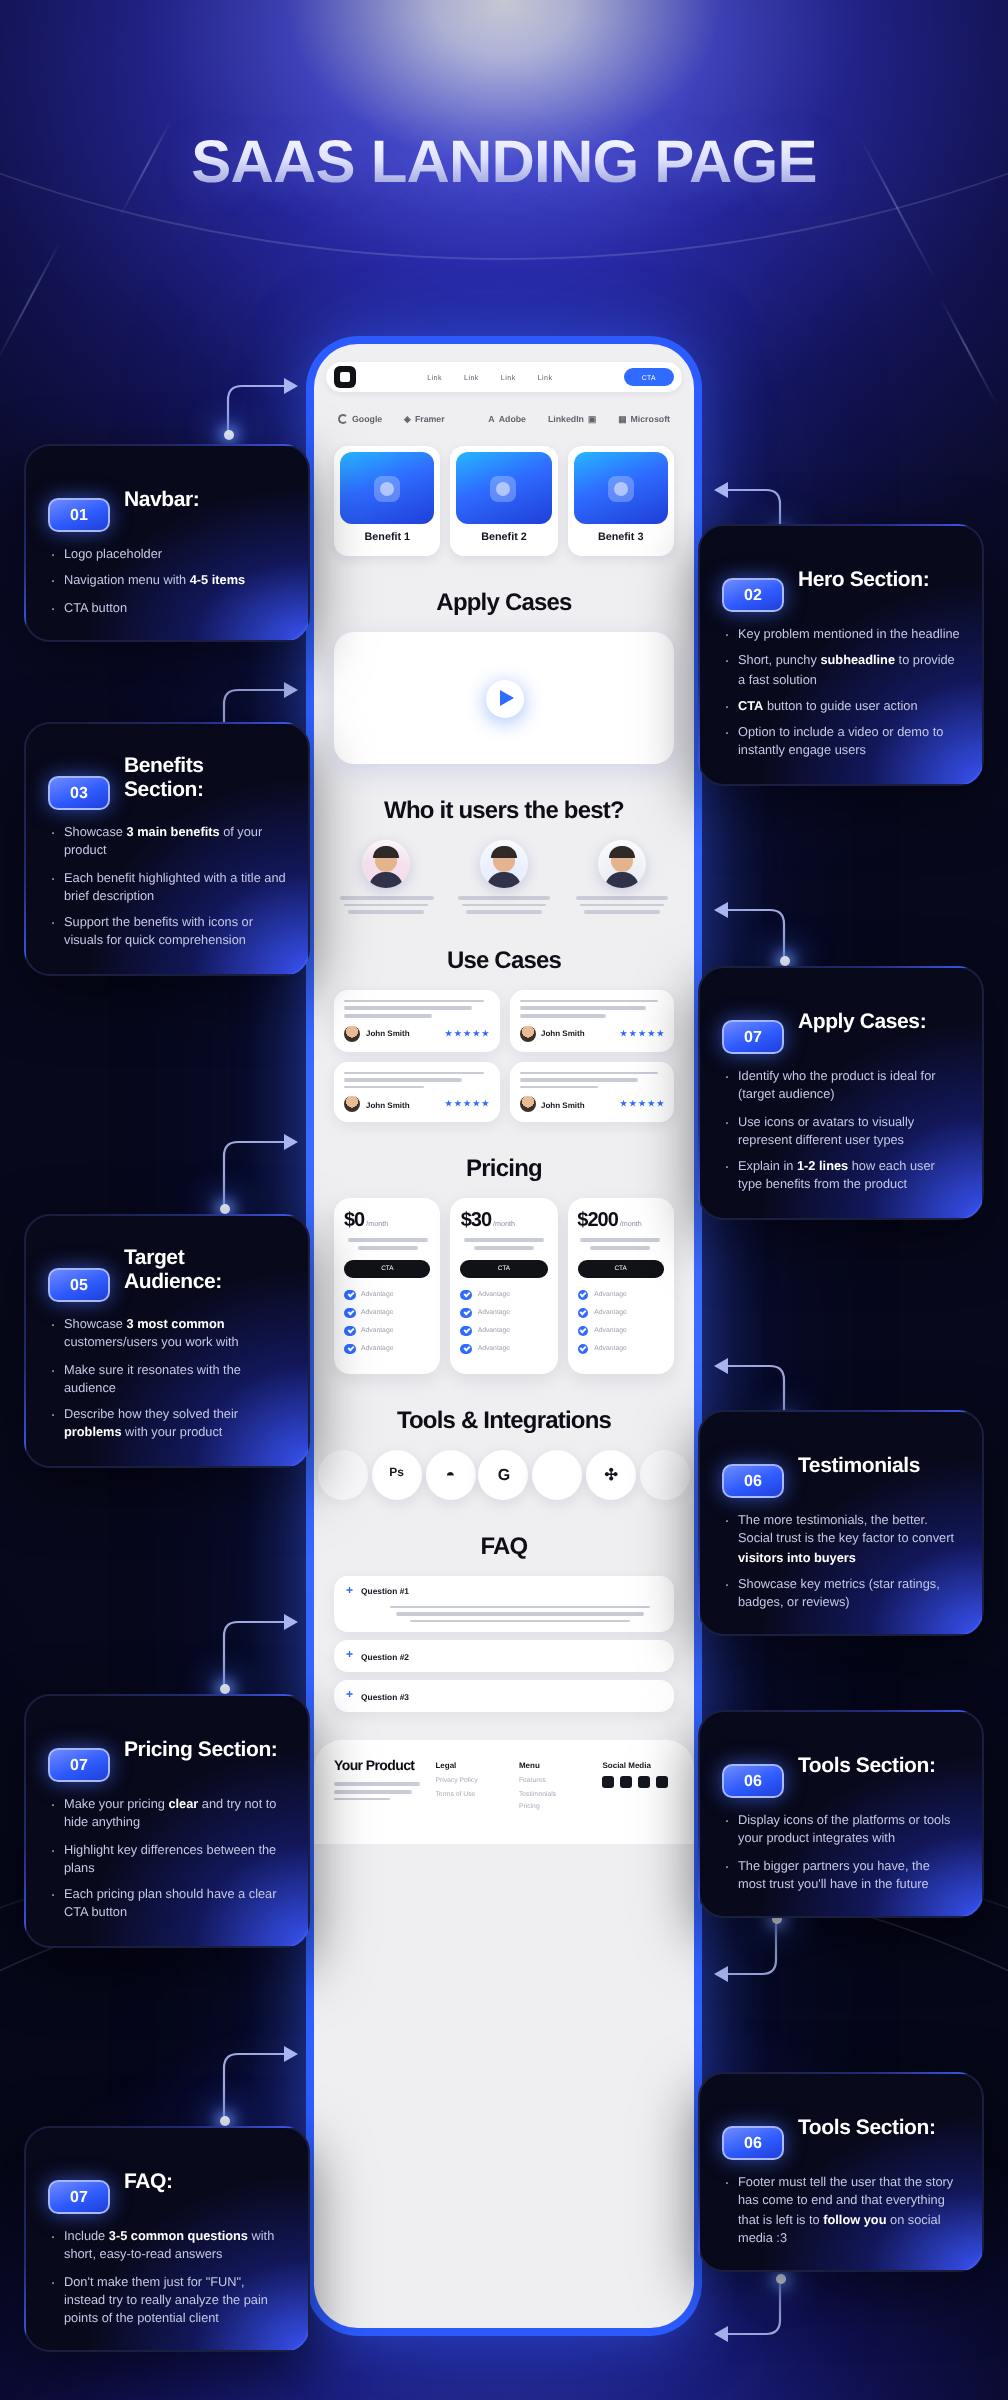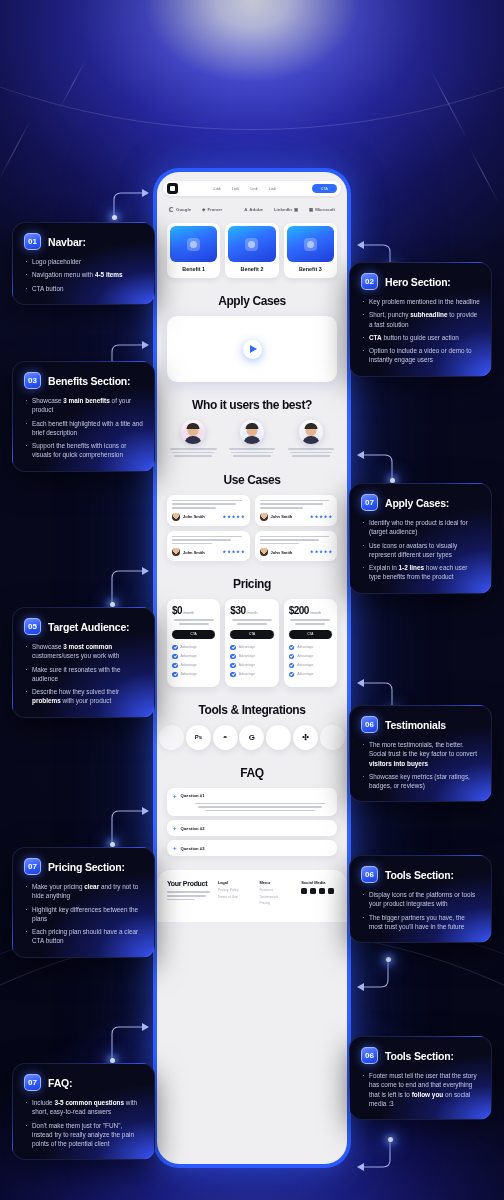--- a/index.html
+++ b/index.html
@@ -249,26 +249,27 @@
     position: absolute; z-index: 7; width: 143px;
     border-radius: 13px; padding: 10px 11px 11px;
     background:
       radial-gradient(120% 120% at 100% 100%, rgba(58,86,255,0.95) 0%, rgba(26,34,140,0.55) 34%, rgba(8,9,26,0.97) 66%),
       linear-gradient(150deg, #0a0b1c 0%, #08091a 100%);
     border: 1px solid rgba(120,140,255,0.17);
     box-shadow: 0 10px 30px rgba(0,0,6,0.55);
   }
   .card-head { display: flex; align-items: center; gap: 7px; margin-bottom: 7px; }
   .badge {
-    width: 17px; height: 17px; border-radius: 5px; flex: 0 0 auto;
+    width: 31px; height: 17px; border-radius: 5px; flex: 0 0 auto;
     background: linear-gradient(160deg, #6f8bff 0%, #2f5bff 55%, #1f3fd8 100%);
     border: 1.2px solid rgba(185,200,255,0.85);
     display: flex; align-items: center; justify-content: center;
     font-size: 8px; font-weight: 700; color: #fff;
     box-shadow: 0 0 10px rgba(70,110,255,0.65);
+    margin-top: 16px;
   }
   .card-title { font-size: 10.5px; font-weight: 700; color: #fff; letter-spacing: -.2px; }
   .card ul { list-style: none; }
   .card li {
     position: relative; padding-left: 8px; margin-bottom: 4px;
     font-size: 6.4px; line-height: 1.45; color: #c3c8e4;
   }
   .card li:last-child { margin-bottom: 0; }
   .card li::before { content: "·"; position: absolute; left: 1px; top: -1px; color: #8f97c4; font-size: 9px; line-height: 1.2; }
   .card li b { color: #fff; font-weight: 700; }
@@ -291,20 +292,21 @@
   <div class="bg-arc two"></div>
   <div class="streak" style="left:30px;top:120px;height:70px;transform:rotate(28deg)"></div>
   <div class="streak" style="left:85px;top:60px;height:55px;transform:rotate(28deg)"></div>
   <div class="streak" style="left:430px;top:70px;height:80px;transform:rotate(-28deg)"></div>
   <div class="streak" style="left:470px;top:150px;height:60px;transform:rotate(-28deg)"></div>
   <div class="bg-bottom"></div>
   <div class="vignette"></div>
 
 
   <h1 class="poster-title">
+    <span class="l2">SAAS LANDING PAGE</span>
   </h1>
 
   <div class="phone">
     <div class="screen">
 
       <nav class="nav">
         <span class="nav-logo">
             <i></i>
           </span>
         <span class="nav-links">

